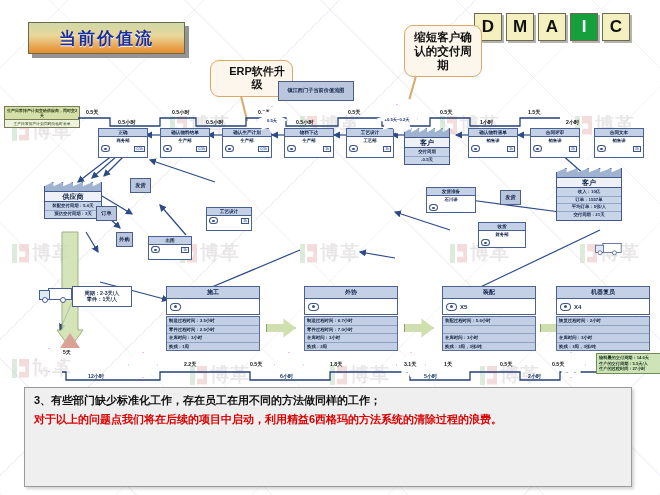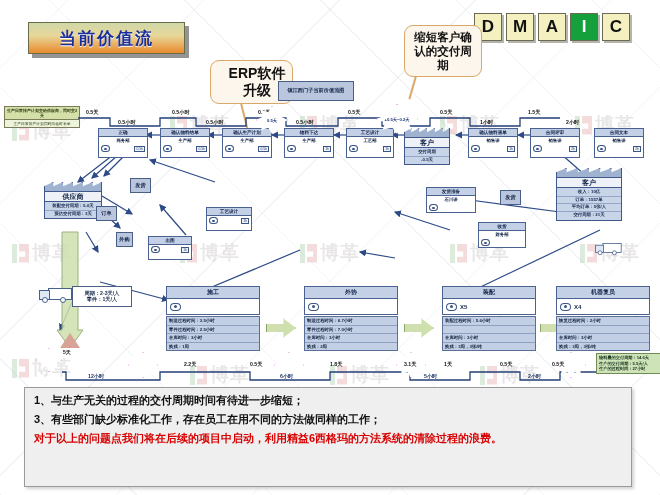--- a/index.html
+++ b/index.html
@@ -36,21 +36,21 @@
   #dmaic .cell{width:26px;height:26px;background:#f4f0c0;border:1px solid #6b6b55;
     box-shadow:2px 2px 0 rgba(90,90,70,.45);
     display:flex;align-items:center;justify-content:center;
     font-size:17px;font-weight:bold;color:#111;}
   #dmaic .cell.on{background:#15a03c;color:#fff;}
 
   
   .callout{position:absolute;background:#fdf6ec;border:1.6px solid #d9a86a;border-radius:9px;
     color:#111;font-weight:bold;text-align:center;line-height:1.22;padding:4px 5px;}
   .callout .tail{position:absolute;width:1.6px;background:#d9a86a;transform-origin:top center;}
-  #callout-erp{left:210px;top:60px;width:60px;font-size:14px;padding-left:16px;}
+  #callout-erp{left:210px;top:60px;width:60px;font-size:11px;padding-left:16px;}
   #callout-erp .tail{left:29px;top:100%;height:26px;transform:rotate(-14deg);}
   #callout-lead{left:404px;top:25px;width:66px;font-size:11.5px;}
   #callout-lead .tail{left:10px;top:100%;height:24px;transform:rotate(16deg);}
 
   
   .chip{position:absolute;background:#b9c6de;border:1px solid #4a5f86;color:#132447;
     font-size:5.2px;font-weight:bold;text-align:center;line-height:1.15;
     display:flex;align-items:center;justify-content:center;padding:1px;}
 
   
@@ -565,16 +565,15 @@
 <div class="tlab blue" style="left:424px;top:373px;">5小时</div>
 <div class="tlab blue" style="left:528px;top:373px;">2小时</div>
 
 <div id="summary-green">
   <div>物料最的交付周期：14.6天</div>
   <div>生产的交付周期：5.5天/人</div>
   <div>生产的过程时间：27小时</div>
 </div>
 
 <div id="conclusion">
-  <p>1、与生产无关的过程的交付周期时间有待进一步缩短；</p>
   <p>3、有些部门缺少标准化工作，存在员工在用不同的方法做同样的工作；</p>
   <p class="red">对于以上的问题点我们将在后续的项目中启动，利用精益6西格玛的方法系统的清除过程的浪费。</p>
 </div>
 
 </body></html>

